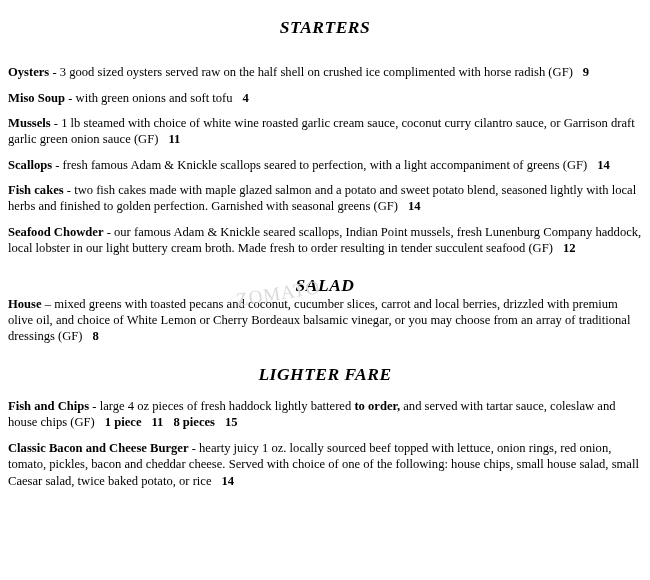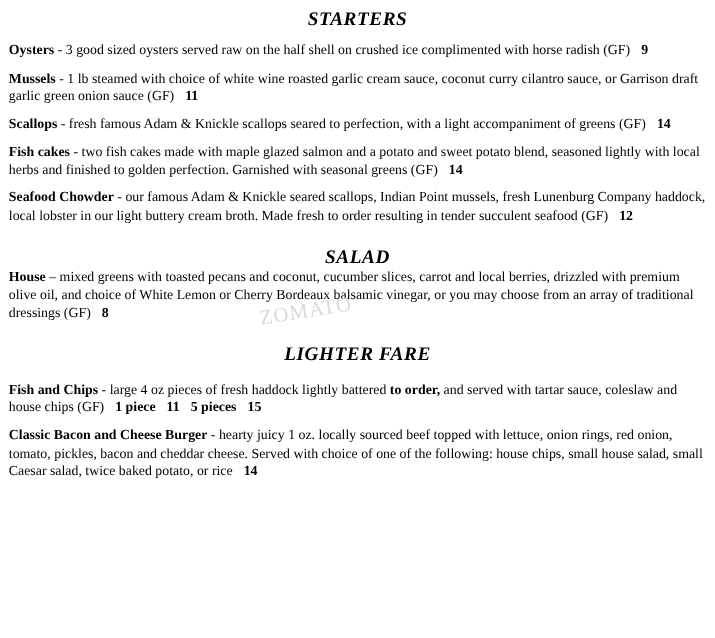--- a/index.html
+++ b/index.html
@@ -25,21 +25,21 @@
   .section-heading {
     text-align: center;
     font-style: italic;
     font-weight: bold;
     font-size: 17.5px;
     letter-spacing: 0.5px;
     margin: 0;
     padding: 0;
     line-height: 1.1;
   }
-  .heading-starters { margin-top: 8px; }
+  .heading-starters { margin-top: 18px; }
   .heading-salad { margin-top: 20px; }
   .heading-lighter { margin-top: 20px; margin-bottom: 14px; }
   .items {
     margin: 0;
     padding: 0;
   }
   .item {
     font-size: 12.6px;
     line-height: 1.30;
     margin: 0 0 9px 0;
@@ -48,21 +48,21 @@
   .item-name {
     font-weight: bold;
   }
   .item-desc {
     font-weight: normal;
   }
   .price {
     font-weight: bold;
     margin-left: 10px;
   }
-  .starters-list { margin-top: 10px; }
+  .starters-list { margin-top: 27px; }
   .bold-inline { font-weight: bold; }
   .watermark {
     position: absolute;
     left: 236px;
     top: 258px;
     width: 170px;
     height: 32px;
     color: #d9d9d9;
     font-size: 19px;
     font-family: "Liberation Serif", serif;
@@ -81,20 +81,23 @@
   <div class="watermark">ZOMATO</div>
 
   <h2 class="section-heading heading-starters">STARTERS</h2>
 
   <div class="items starters-list">
 
     <p class="item">
       <span class="item-name">Oysters</span><span class="item-desc"> - 3 good sized oysters served raw on the half shell on crushed ice complimented with horse radish (GF)</span><span class="price">9</span>
     </p>
 
+    <p class="item">
+      <span class="item-name">Miso Soup</span><span class="item-desc"> - with green onions and soft tofu</span><span class="price">4</span>
+    </p>
 
     <p class="item">
       <span class="item-name">Mussels</span><span class="item-desc"> - 1 lb steamed with choice of white wine roasted garlic cream sauce, coconut curry cilantro sauce, or Garrison draft garlic green onion sauce (GF)</span><span class="price">11</span>
     </p>
 
     <p class="item">
       <span class="item-name">Scallops</span><span class="item-desc"> - fresh famous Adam &amp; Knickle scallops seared to perfection, with a light accompaniment of greens (GF)</span><span class="price">14</span>
     </p>
 
     <p class="item">
@@ -118,21 +121,21 @@
       <span class="item-name">House</span><span class="item-desc"> – mixed greens with toasted pecans and coconut, cucumber slices, carrot and local berries, drizzled with premium olive oil, and choice of White Lemon or Cherry Bordeaux balsamic vinegar, or you may choose from an array of traditional dressings (GF)</span><span class="price">8</span>
     </p>
 
   </div>
 
   <h2 class="section-heading heading-lighter">LIGHTER FARE</h2>
 
   <div class="items">
 
     <p class="item">
-      <span class="item-name">Fish and Chips</span><span class="item-desc"> - large 4 oz pieces of fresh haddock lightly battered </span><span class="bold-inline">to order,</span><span class="item-desc"> and served with tartar sauce, coleslaw and house chips (GF)</span><span class="price">1 piece</span><span class="price">11</span><span class="price">5 pieces</span><span class="price">15</span>
+      <span class="item-name">Fish and Chips</span><span class="item-desc"> - large 4 oz pieces of fresh haddock lightly battered </span><span class="bold-inline">to order,</span><span class="item-desc"> and served with tartar sauce, coleslaw and house chips (GF)</span><span class="price">1 piece</span><span class="price">11</span><span class="price">8 pieces</span><span class="price">15</span>
     </p>
 
     <p class="item">
       <span class="item-name">Classic Bacon and Cheese Burger</span><span class="item-desc"> - hearty juicy 1 oz. locally sourced beef topped with lettuce, onion rings, red onion, tomato, pickles, bacon and cheddar cheese. Served with choice of one of the following: house chips, small house salad, small Caesar salad, twice baked potato, or rice</span><span class="price">14</span>
     </p>
 
   </div>
 
 </div>
 

